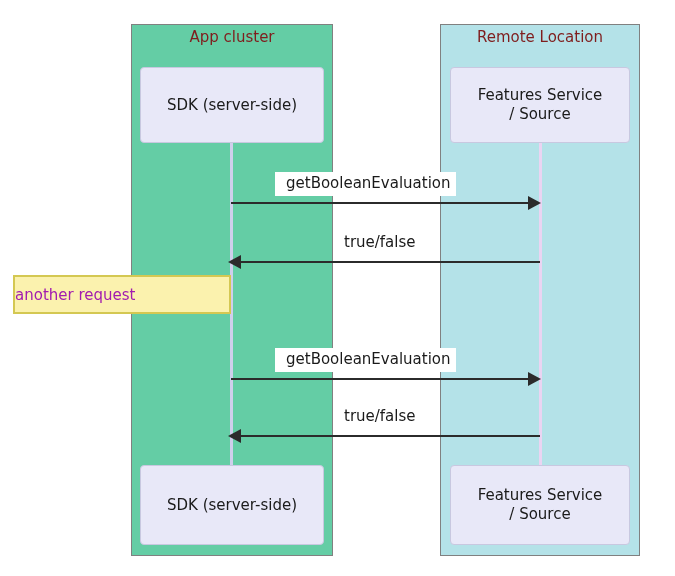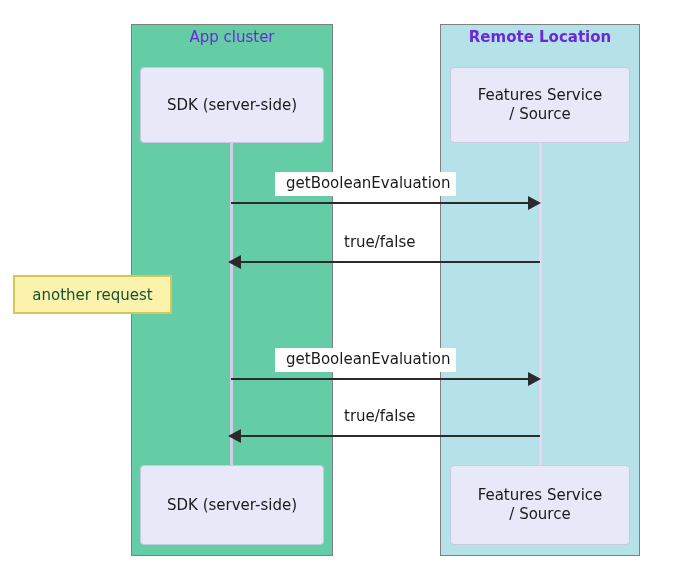--- a/index.html
+++ b/index.html
@@ -20,30 +20,30 @@
     background: #ffffff;
   }
 
   
   .group-box {
     position: absolute;
     box-sizing: border-box;
     border: 1px solid #808080;
   }
   .group-box.left  { left: 131px; top: 24px; width: 202px; height: 532px; background: #64CDA5; }
-  .group-box.right { left: 440px; top: 24px; width: 200px; height: 532px; background: #B4E2E8; font-weight: bold; }
+  .group-box.right { left: 440px; top: 24px; width: 200px; height: 532px; background: #B4E2E8; }
 
   .group-title {
     position: absolute;
     left: 0;
     right: 0;
     top: 3px;
     text-align: center;
     font-size: 15px;
-    color: #6d28d9;
+    color: #7f1d1d;
     line-height: 18px;
     white-space: nowrap;
   }
 
   
   .actor-box {
     position: absolute;
     box-sizing: border-box;
     background: #E8E8F8;
     border: 1px solid #C8C8E0;
@@ -98,29 +98,29 @@
     white-space: nowrap;
     text-align: center;
   }
 
   
   .note {
     position: absolute;
     box-sizing: border-box;
     left: 13px;
     top: 275px;
-    width: 159px;
+    width: 218px;
     height: 39px;
     background: #FBF2AE;
     border: 2px solid #D4C852;
     display: flex;
     align-items: center;
-    justify-content: center;
+    justify-content: flex-start;
     font-size: 15px;
-    color: #14532d;
+    color: #a21caf;
     white-space: nowrap;
   }
 </style>
 </head>
 <body>
 
 <div id="diagram">
 
   <div class="group-box left">
     <div class="group-title">App cluster</div>

